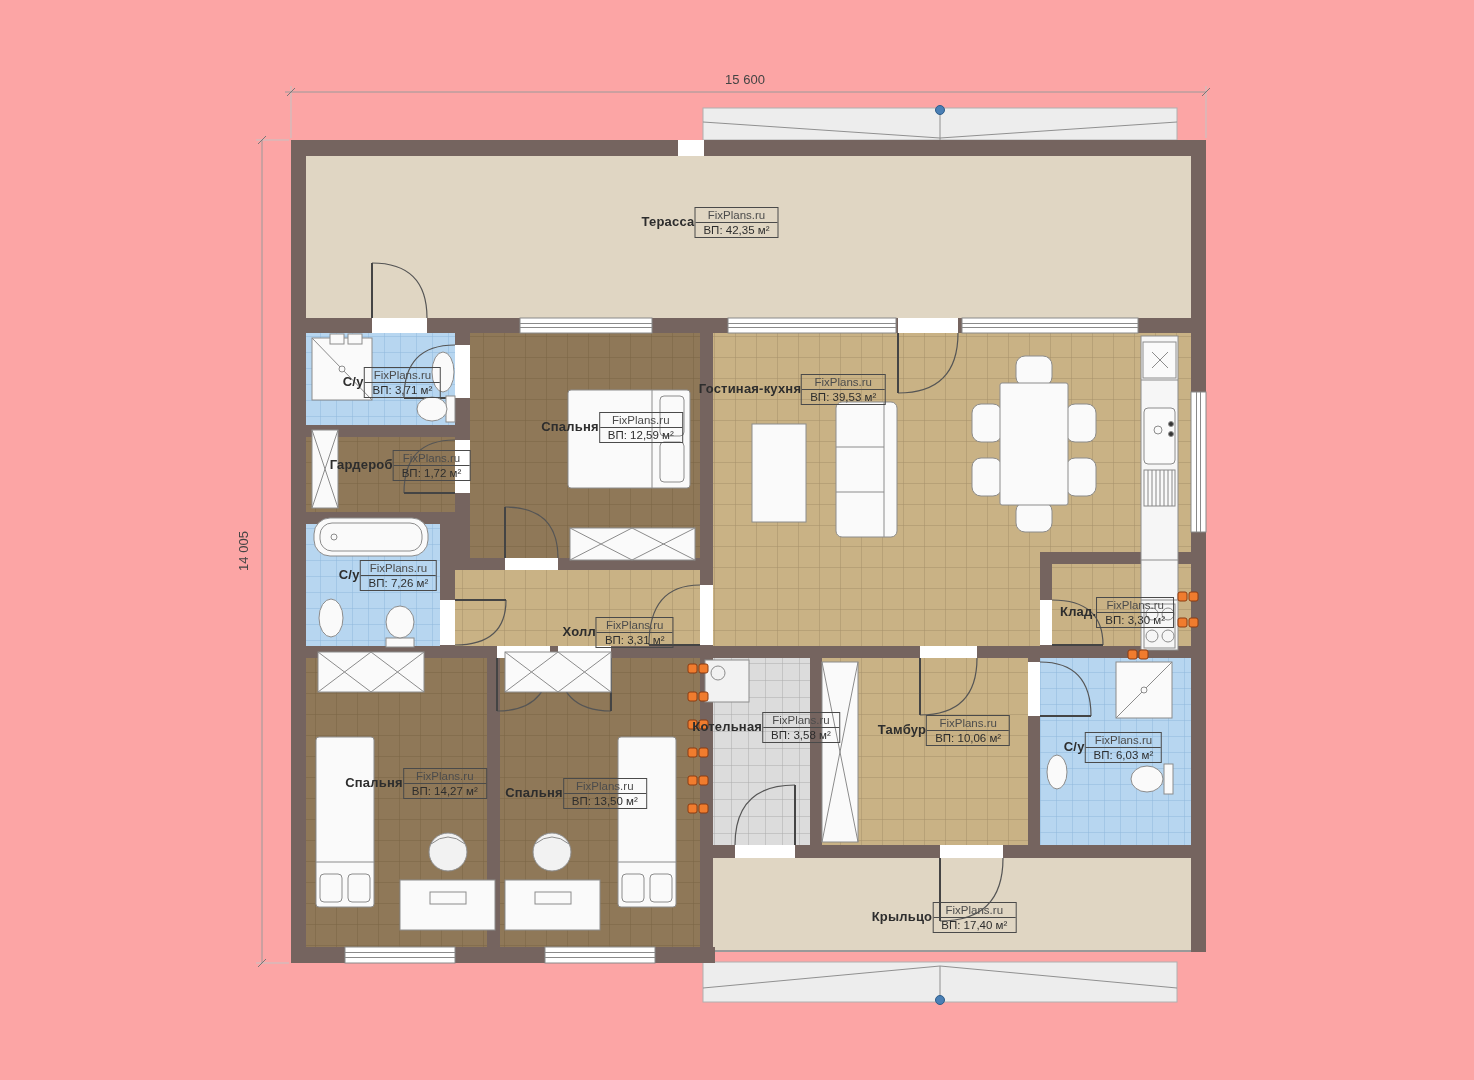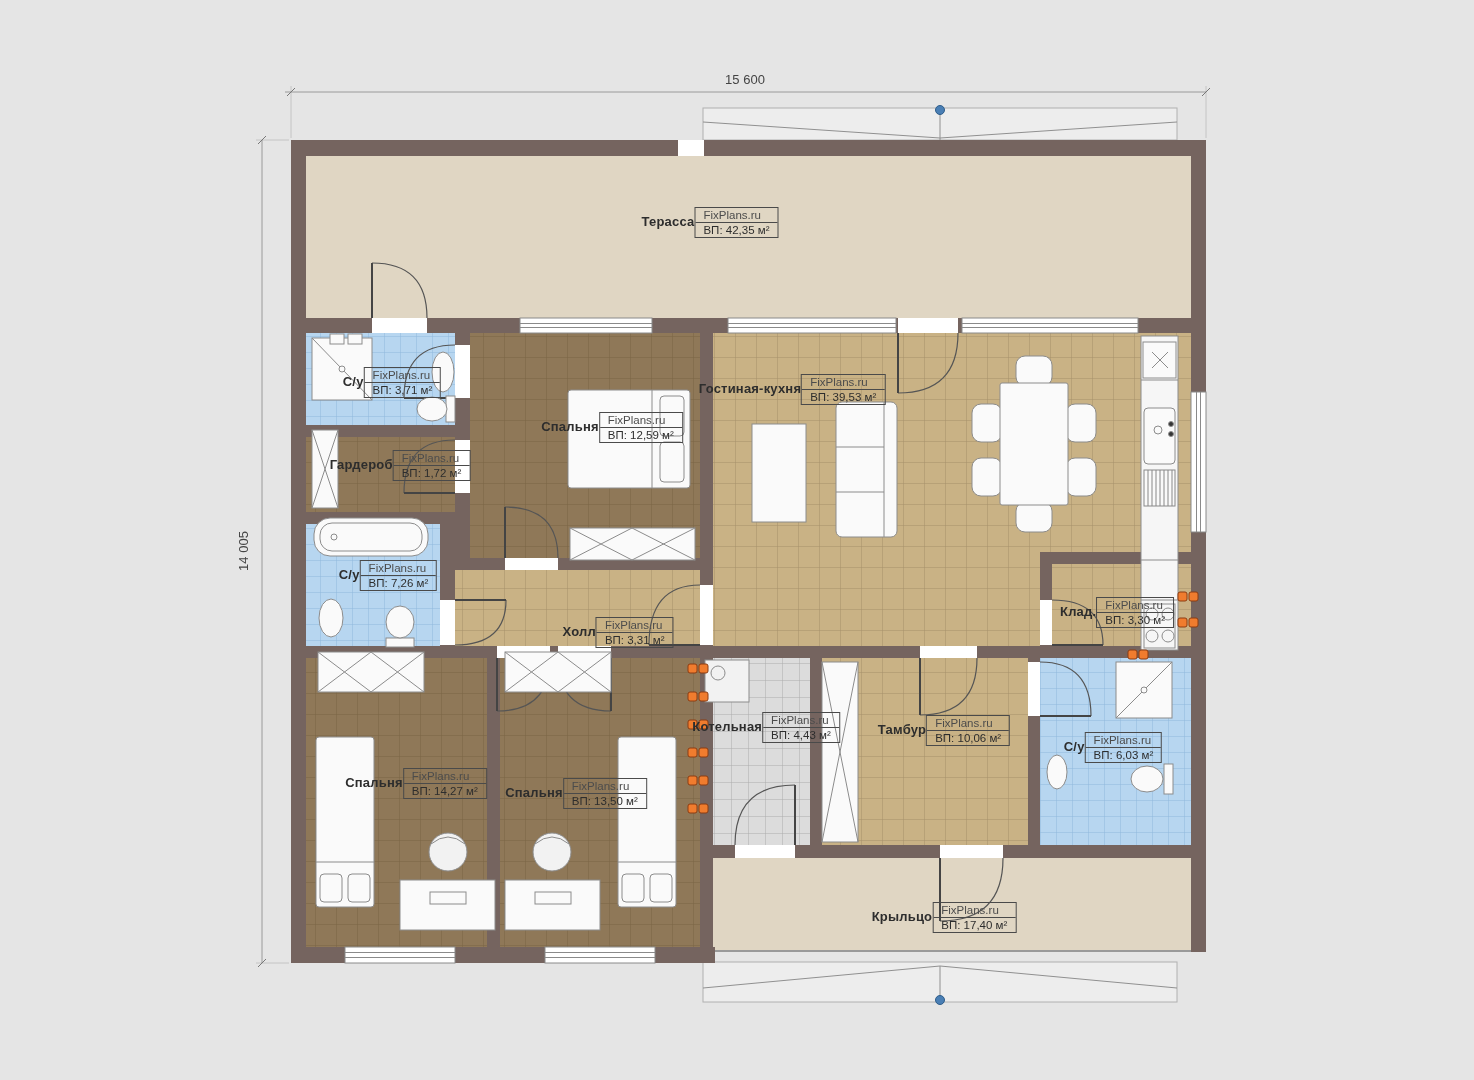--- a/index.html
+++ b/index.html
@@ -1,25 +1,25 @@
 <!DOCTYPE html>
 <html><head>
 <meta charset="utf-8">
 <style>
   html,body{margin:0;padding:0;background:#fff;}
-  .canvas{position:relative;width:1474px;height:1080px;background:#e5e5e5;
+  .canvas{position:relative;width:1474px;height:1080px;background:#fca5a5;
           font-family:"Liberation Sans",sans-serif;overflow:hidden;}
   svg.plan{position:absolute;left:0;top:0;}
   .room-label{position:absolute;transform:translateX(-50%);display:flex;
               flex-direction:row;align-items:center;z-index:5;}
   .room-name{font-size:13px;font-weight:bold;color:#2d2d2d;white-space:nowrap;
              margin-bottom:2px;letter-spacing:.2px;}
   .room-box{border:1px solid #4a4a4a;}
   .room-box .wm{padding:1px 8px;font-size:11.5px;color:#4c4c4c;
-                border-bottom:1px solid #4a4a4a;text-align:left;white-space:nowrap;}
+                border-bottom:1px solid #4a4a4a;text-align:center;white-space:nowrap;}
   .room-box .area{padding:1px 8px;font-size:11.5px;color:#2d2d2d;
                   text-align:right;white-space:nowrap;}
   .dim{position:absolute;font-size:13px;color:#444;z-index:4;}
   .dim-top{left:745px;top:72px;transform:translateX(-50%);}
   .dim-left{left:243px;top:551px;transform:translate(-50%,-50%) rotate(-90deg);}
 </style>
 </head>
 <body>
 
 <div class="canvas">
@@ -413,21 +413,21 @@
     <div class="room-name">Клад.</div>
     <div class="room-box">
         <div class="wm">FixPlans.ru</div>
     <div class="area">ВП: 3,30 м²</div>
       </div>
   </div>
   <div class="room-label" style="left:766px;top:712px">
     <div class="room-name">Котельная</div>
     <div class="room-box">
         <div class="wm">FixPlans.ru</div>
-    <div class="area">ВП: 4,43 м²</div>
+    <div class="area">ВП: 3,58 м²</div>
       </div>
   </div>
   <div class="room-label" style="left:944px;top:715px">
     <div class="room-name">Тамбур</div>
     <div class="room-box">
         <div class="wm">FixPlans.ru</div>
     <div class="area">ВП: 10,06 м²</div>
       </div>
   </div>
   <div class="room-label" style="left:1113px;top:732px">

